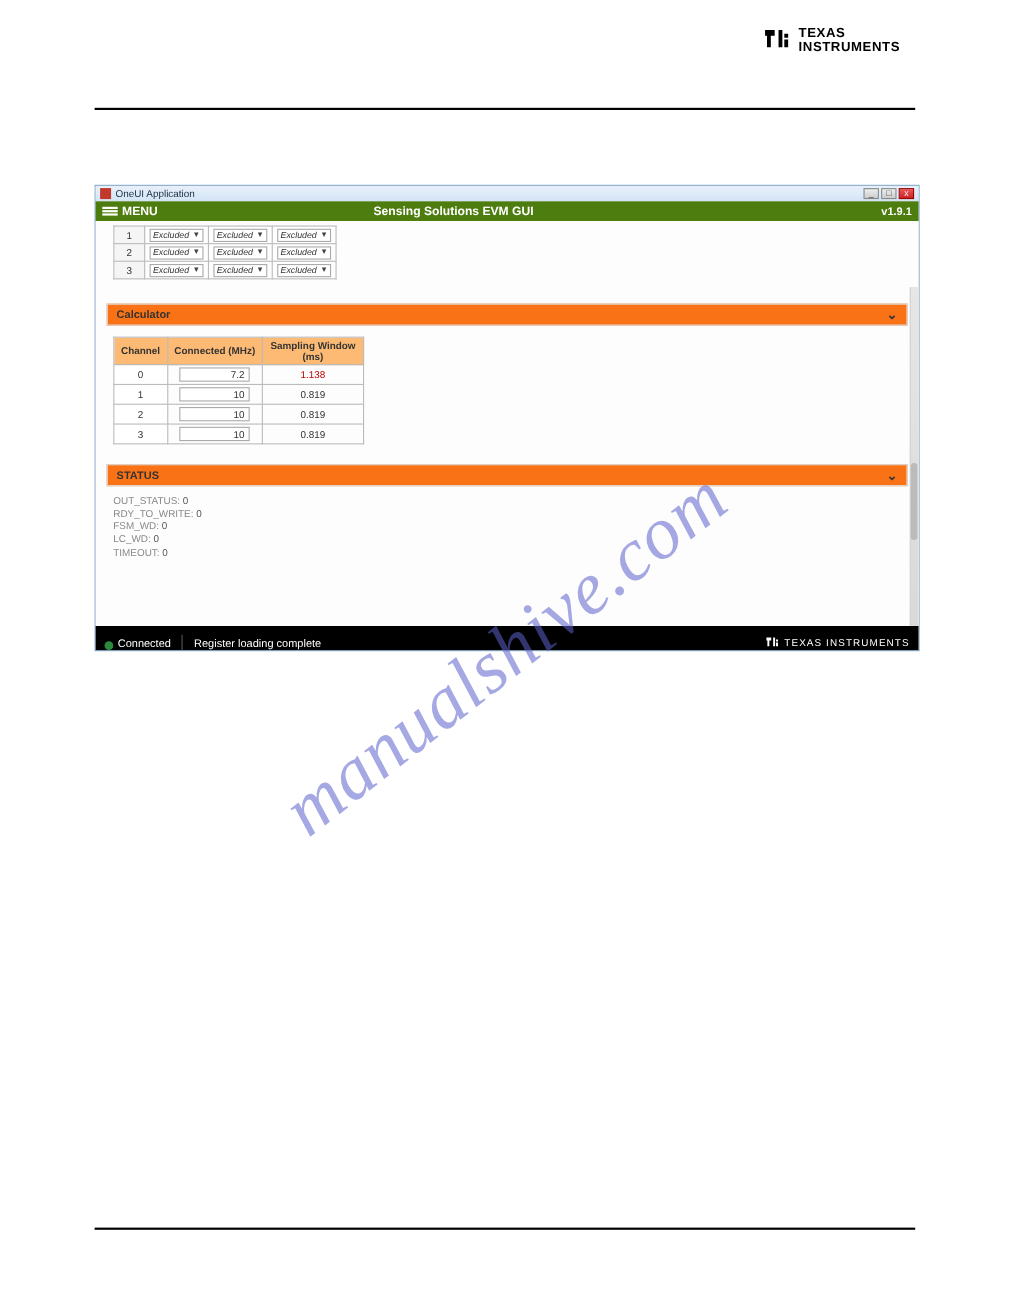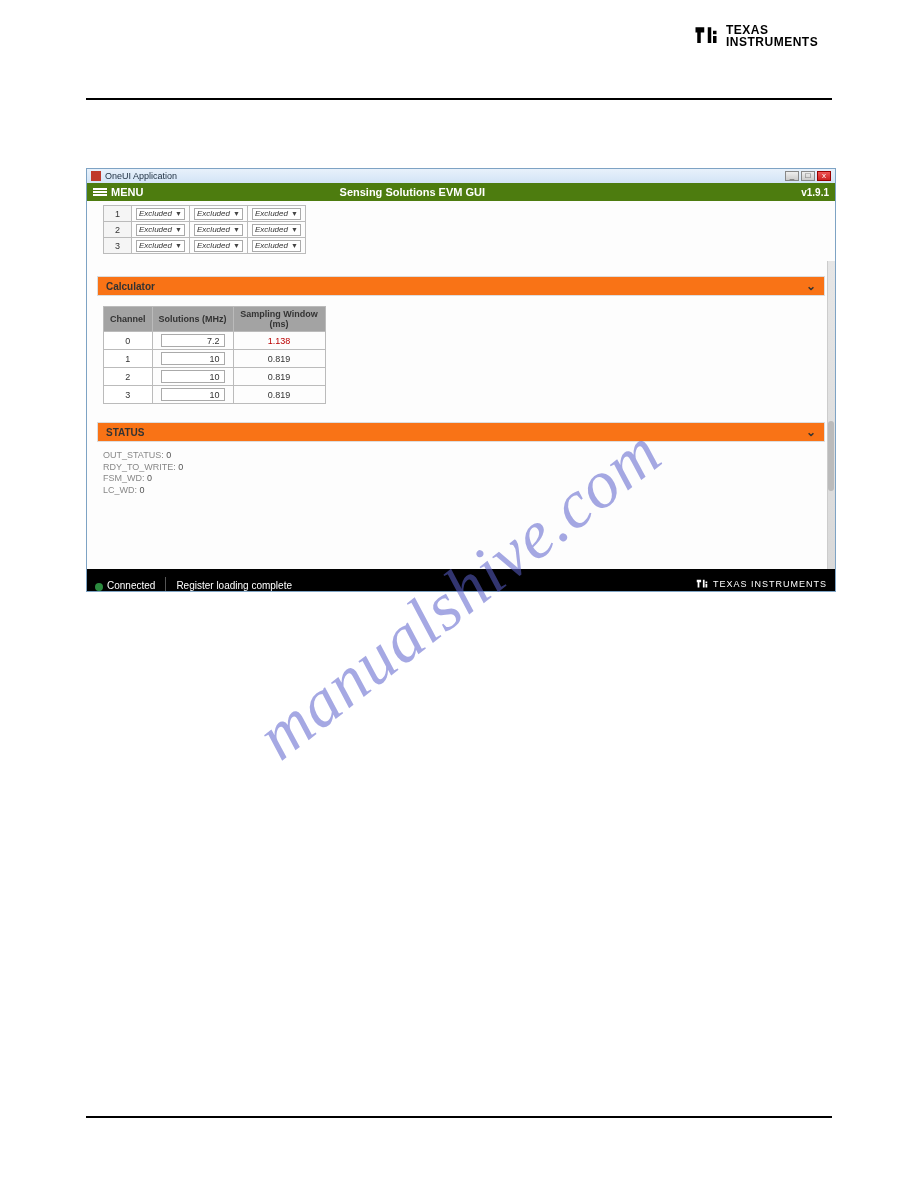--- a/index.html
+++ b/index.html
@@ -68,21 +68,21 @@
 
   .section-bar {
     background: #f97316; border: 1px solid #ddd;
     height: 20px; display: flex; align-items: center;
     padding: 0 8px; margin-top: 22px; font-weight: 700; font-size: 10px;
   }
   .section-bar .chev { margin-left: auto; font-size: 12px; }
 
   .calc-table { border-collapse: collapse; margin: 10px 0 0 6px; }
   .calc-table th, .calc-table td { border: 1px solid #bbb; font-size: 9px; text-align: center; padding: 2px 6px; height: 18px; }
-  .calc-table th { background: #a3a3a3; font-weight: 700; margin-top: 32px; }
+  .calc-table th { background: #fdba74; font-weight: 700; margin-top: 32px; }
   .calc-table td.ch { background: #fff; width: 36px; }
   .freq-input { display: inline-block; width: 64px; height: 13px; border: 1px solid #aaa; font-size: 9px; text-align: right; padding-right: 4px; line-height: 13px; background: #fff; }
   .calc-table td.sw { width: 92px; }
   .calc-table td.sw.bad { color: #b00; }
 
   .status-list { margin: 8px 0 0 6px; line-height: 1.3; font-size: 9px; color: #555; }
   .status-list div span.k { color: #888; }
 
   .app-footer {
     background: #000; color: #fff; height: 22px;
@@ -190,21 +190,21 @@
 
     <div class="section-bar">
       <span>Calculator</span>
       <span class="chev">⌄</span>
     </div>
 
     <table class="calc-table">
       <tbody>
           <tr>
         <th>Channel</th>
-        <th>Solutions (MHz)</th>
+        <th>Connected (MHz)</th>
         <th>Sampling Window (ms)</th>
       </tr>
       <tr>
         <td class="ch">0</td>
         <td><span class="freq-input">7.2</span></td>
         <td class="sw bad">1.138</td>
       </tr>
       <tr>
         <td class="ch">1</td>
         <td><span class="freq-input">10</span></td>
@@ -226,20 +226,21 @@
     <div class="section-bar" style="margin-top:18px">
       <span>STATUS</span>
       <span class="chev">⌄</span>
     </div>
 
     <div class="status-list">
       <div><span class="k">OUT_STATUS:</span> <span>0</span></div>
       <div><span class="k">RDY_TO_WRITE:</span> <span>0</span></div>
       <div><span class="k">FSM_WD:</span> <span>0</span></div>
       <div><span class="k">LC_WD:</span> <span>0</span></div>
+      <div><span class="k">TIMEOUT:</span> <span>0</span></div>
     </div>
 
     <div class="scroll-hint">
       <div class="scroll-thumb"></div>
     </div>
   </div>
 
   <div class="app-footer">
     <span class="conn-dot"></span>
     <span>Connected</span>

